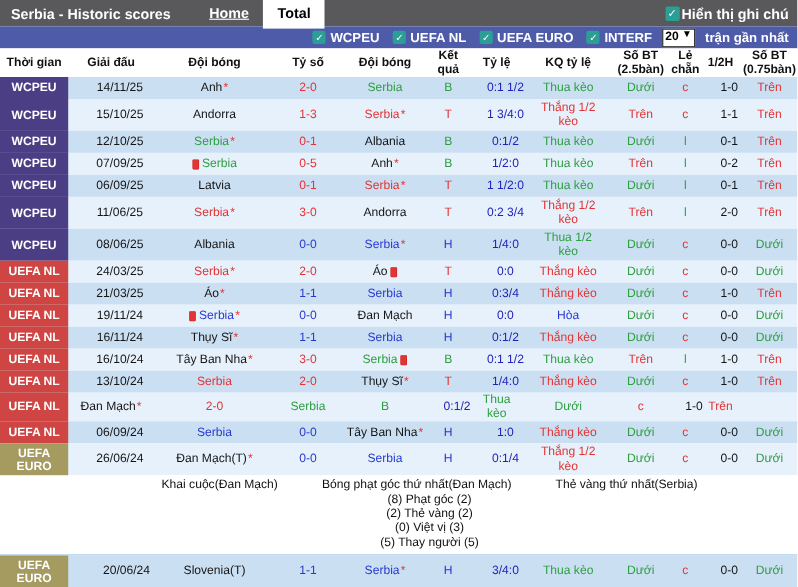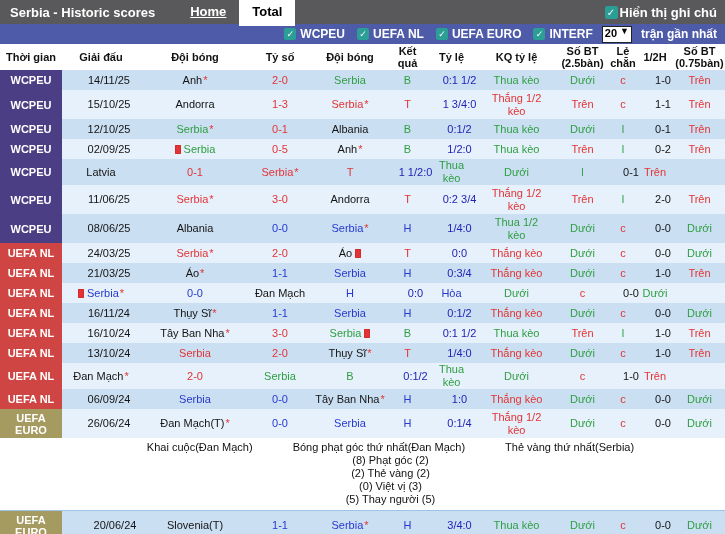--- a/index.html
+++ b/index.html
@@ -151,40 +151,41 @@
         <div class="cell " style="color: rgb(46, 158, 64);">B</div>
         <div class="cell odds" style="color: rgb(34, 34, 184);">0:1/2</div>
         <div class="cell oddsres" style="color: rgb(46, 158, 64);">Thua kèo</div>
         <div class="cell " style="color: rgb(46, 158, 64);">Dưới</div>
         <div class="cell " style="color: rgb(46, 158, 64);">l</div>
         <div class="cell half" style="color: rgb(20, 20, 20);">0-1</div>
         <div class="cell " style="color: rgb(226, 52, 52);">Trên</div>
       </div>
       <div class="grid row light">
         <div class="cell league" style="background: rgb(76, 62, 133);">WCPEU</div>
-        <div class="cell date" style="color: rgb(20, 20, 20);">02/09/25</div>
+        <div class="cell date" style="color: rgb(20, 20, 20);">07/09/25</div>
         <div class="cell team">
           <span class="rc"></span>
           <span style="color: rgb(46, 158, 64);">Serbia</span>
         </div>
         <div class="cell " style="color: rgb(226, 52, 52);">0-5</div>
         <div class="cell team">
           <span style="color: rgb(20, 20, 20);">Anh</span>
           <span class="star">*</span>
         </div>
         <div class="cell " style="color: rgb(46, 158, 64);">B</div>
         <div class="cell odds" style="color: rgb(34, 34, 184);">1/2:0</div>
         <div class="cell oddsres" style="color: rgb(46, 158, 64);">Thua kèo</div>
         <div class="cell " style="color: rgb(226, 52, 52);">Trên</div>
         <div class="cell " style="color: rgb(46, 158, 64);">l</div>
         <div class="cell half" style="color: rgb(20, 20, 20);">0-2</div>
         <div class="cell " style="color: rgb(226, 52, 52);">Trên</div>
       </div>
       <div class="grid row dark">
         <div class="cell league" style="background: rgb(76, 62, 133);">WCPEU</div>
+        <div class="cell date" style="color: rgb(20, 20, 20);">06/09/25</div>
         <div class="cell team">
           <span style="color: rgb(20, 20, 20);">Latvia</span>
         </div>
         <div class="cell " style="color: rgb(226, 52, 52);">0-1</div>
         <div class="cell team">
           <span style="color: rgb(226, 52, 52);">Serbia</span>
           <span class="star">*</span>
         </div>
         <div class="cell " style="color: rgb(226, 52, 52);">T</div>
         <div class="cell odds" style="color: rgb(34, 34, 184);">1 1/2:0</div>
@@ -266,20 +267,21 @@
         <div class="cell " style="color: rgb(39, 57, 207);">H</div>
         <div class="cell odds" style="color: rgb(34, 34, 184);">0:3/4</div>
         <div class="cell oddsres" style="color: rgb(226, 52, 52);">Thắng kèo</div>
         <div class="cell " style="color: rgb(46, 158, 64);">Dưới</div>
         <div class="cell " style="color: rgb(226, 52, 52);">c</div>
         <div class="cell half" style="color: rgb(20, 20, 20);">1-0</div>
         <div class="cell " style="color: rgb(226, 52, 52);">Trên</div>
       </div>
       <div class="grid row light">
         <div class="cell league" style="background: rgb(206, 69, 67);">UEFA NL</div>
+        <div class="cell date" style="color: rgb(20, 20, 20);">19/11/24</div>
         <div class="cell team">
           <span class="rc"></span>
           <span style="color: rgb(39, 57, 207);">Serbia</span>
           <span class="star">*</span>
         </div>
         <div class="cell " style="color: rgb(39, 57, 207);">0-0</div>
         <div class="cell team">
           <span style="color: rgb(20, 20, 20);">Đan Mạch</span>
         </div>
         <div class="cell " style="color: rgb(39, 57, 207);">H</div>

